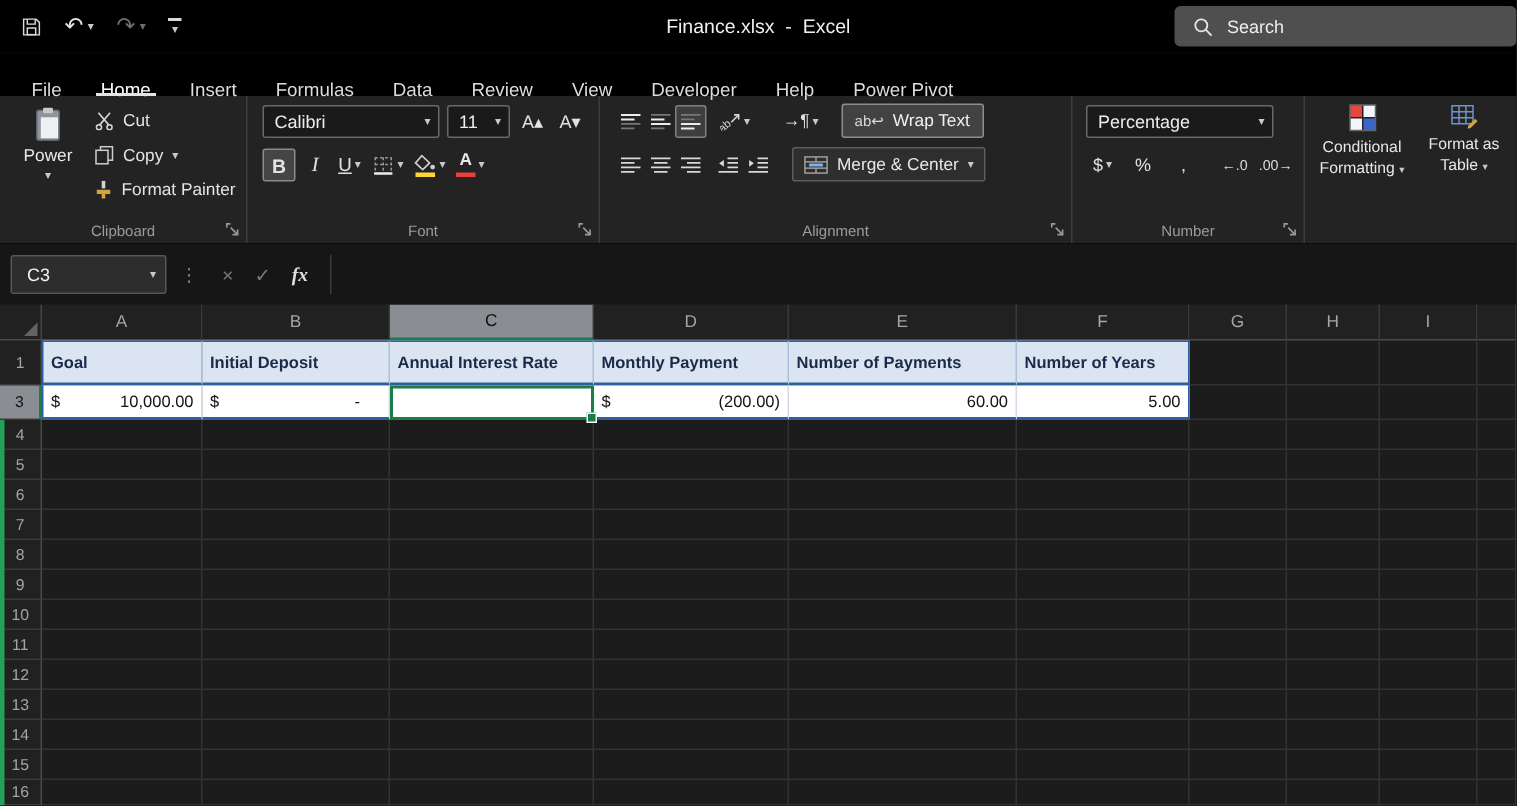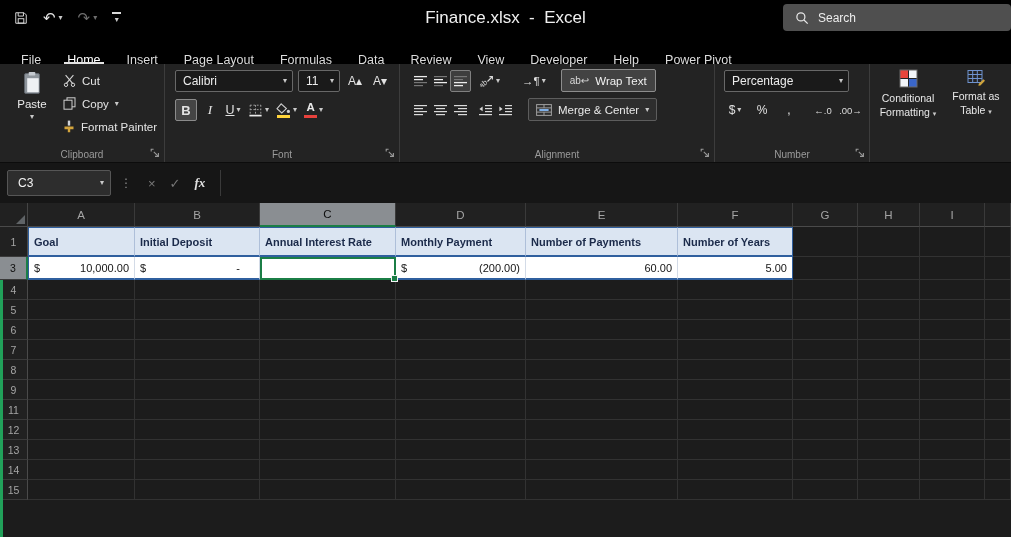--- a/index.html
+++ b/index.html
@@ -8,21 +8,21 @@
 
 
 .titlebar{height:35px;background:#000;position:relative;display:flex;align-items:center;flex:0 0 auto;}
 .qat{display:flex;align-items:center;gap:15px;margin-left:14px;}
 .qbtn{display:flex;align-items:center;gap:3px;color:#e3e3e3;}
 .glyph{font-size:15px;line-height:1;color:#e3e3e3;}
 .qbtn.dim .glyph,.qbtn.dim .chev{color:#6e6e6e;}
 .chev{font-size:8px;color:#c9c9c9;line-height:1;}
 .qat-custom{display:flex;flex-direction:column;align-items:center;gap:2px;}
 .qat-custom .bar{width:9px;height:2px;background:#d9d9d9;display:block;}
-.wtitle{position:absolute;left:50%;top:0;transform:translateX(-50%);height:35px;display:flex;align-items:center;font-size:17px;color:#f0f0f0;white-space:pre;}
+.wtitle{position:absolute;left:50%;top:0;transform:translateX(-50%);height:35px;display:flex;align-items:center;font-size:13px;color:#f0f0f0;white-space:pre;}
 .searchbox{position:absolute;right:0;top:4px;width:228px;height:27px;background:#4f4f4f;border-radius:4px;display:flex;align-items:center;gap:9px;padding-left:12px;font-size:12px;color:#ededed;}
 
 
 .tabrow{height:29px;background:#000;display:flex;align-items:stretch;padding-left:8px;flex:0 0 auto;}
 .tab{display:flex;align-items:center;padding:0 13px;font-size:12.5px;color:#dcdcdc;position:relative;margin-top:20px;}
 .tab.active{color:#fff;}
 .tab.active::after{content:"";position:absolute;left:10px;right:10px;bottom:0;height:2.5px;background:#e4e4e4;}
 
 
 .ribbon{height:99px;background:#232323;display:flex;flex:0 0 auto;border-bottom:1px solid #0c0c0c;}
@@ -134,41 +134,40 @@
           <line x1="9.6" y1="9.6" x2="13.6" y2="13.6" stroke="#e8e8e8" stroke-width="1.3"></line>
         </svg>
       <span>Search</span>
     </div>
   </div>
 
   <div class="tabrow" id="tabrow">
       <div class="tab">File</div>
       <div class="tab active">Home</div>
       <div class="tab">Insert</div>
-      <div class="tab">Page Layout</div>
       <div class="tab">Formulas</div>
       <div class="tab">Data</div>
       <div class="tab">Review</div>
       <div class="tab">View</div>
       <div class="tab">Developer</div>
       <div class="tab">Help</div>
       <div class="tab">Power Pivot</div>
     </div>
 
   <div class="ribbon">
 
     <div class="rgroup" style="width:165px">
       <div class="clip-wrap">
         <div class="paste-btn">
           <svg width="20" height="24" viewBox="0 0 20 24">
               <rect x="2.5" y="2.5" width="15" height="20" rx="1.5" fill="#8e959c" stroke="#5e646b"></rect>
               <rect x="6.7" y="0.9" width="6.6" height="3.6" rx="0.8" fill="#c5cad0"></rect>
               <rect x="5.2" y="7.2" width="11.5" height="14" fill="#eef1f4"></rect>
             </svg>
-          <span>Paste</span>
+          <span>Power</span>
           <span class="chev">▾</span>
         </div>
         <div class="clip-small">
           <div class="sbtn">
             <svg width="13" height="13" viewBox="0 0 13 13">
                 <line x1="2.6" y1="1.2" x2="9.8" y2="9.6" stroke="#d6d6d6" stroke-width="1.1"></line>
                 <line x1="10.4" y1="1.2" x2="3.2" y2="9.6" stroke="#d6d6d6" stroke-width="1.1"></line>
                 <circle cx="3" cy="10.8" r="1.7" fill="none" stroke="#d6d6d6"></circle>
                 <circle cx="10" cy="10.8" r="1.7" fill="none" stroke="#d6d6d6"></circle>
               </svg>
@@ -568,20 +567,33 @@
           <div class="cell blank" style="width: 136px;"></div>
           <div class="cell blank" style="width: 130px;"></div>
           <div class="cell blank" style="width: 152px;"></div>
           <div class="cell blank" style="width: 115px;"></div>
           <div class="cell blank" style="width: 65px;"></div>
           <div class="cell blank" style="width: 62px;"></div>
           <div class="cell blank" style="width: 65px;"></div>
           <div class="cell blank" style="width: 26px;"></div>
         </div>
         <div class="grow" style="height: 20px;">
+          <div class="rowhdr">10</div>
+          <div class="cell blank" style="width: 107px;"></div>
+          <div class="cell blank" style="width: 125px;"></div>
+          <div class="cell blank" style="width: 136px;"></div>
+          <div class="cell blank" style="width: 130px;"></div>
+          <div class="cell blank" style="width: 152px;"></div>
+          <div class="cell blank" style="width: 115px;"></div>
+          <div class="cell blank" style="width: 65px;"></div>
+          <div class="cell blank" style="width: 62px;"></div>
+          <div class="cell blank" style="width: 65px;"></div>
+          <div class="cell blank" style="width: 26px;"></div>
+        </div>
+        <div class="grow" style="height: 20px;">
           <div class="rowhdr">11</div>
           <div class="cell blank" style="width: 107px;"></div>
           <div class="cell blank" style="width: 125px;"></div>
           <div class="cell blank" style="width: 136px;"></div>
           <div class="cell blank" style="width: 130px;"></div>
           <div class="cell blank" style="width: 152px;"></div>
           <div class="cell blank" style="width: 115px;"></div>
           <div class="cell blank" style="width: 65px;"></div>
           <div class="cell blank" style="width: 62px;"></div>
           <div class="cell blank" style="width: 65px;"></div>
@@ -632,17 +644,30 @@
           <div class="cell blank" style="width: 125px;"></div>
           <div class="cell blank" style="width: 136px;"></div>
           <div class="cell blank" style="width: 130px;"></div>
           <div class="cell blank" style="width: 152px;"></div>
           <div class="cell blank" style="width: 115px;"></div>
           <div class="cell blank" style="width: 65px;"></div>
           <div class="cell blank" style="width: 62px;"></div>
           <div class="cell blank" style="width: 65px;"></div>
           <div class="cell blank" style="width: 26px;"></div>
         </div>
+        <div class="grow" style="height: 17px;">
+          <div class="rowhdr">16</div>
+          <div class="cell blank" style="width: 107px;"></div>
+          <div class="cell blank" style="width: 125px;"></div>
+          <div class="cell blank" style="width: 136px;"></div>
+          <div class="cell blank" style="width: 130px;"></div>
+          <div class="cell blank" style="width: 152px;"></div>
+          <div class="cell blank" style="width: 115px;"></div>
+          <div class="cell blank" style="width: 65px;"></div>
+          <div class="cell blank" style="width: 62px;"></div>
+          <div class="cell blank" style="width: 65px;"></div>
+          <div class="cell blank" style="width: 26px;"></div>
+        </div>
       </div>
     <div class="edgestrip"></div>
   </div>
 
 </div>
 
 </body></html>

